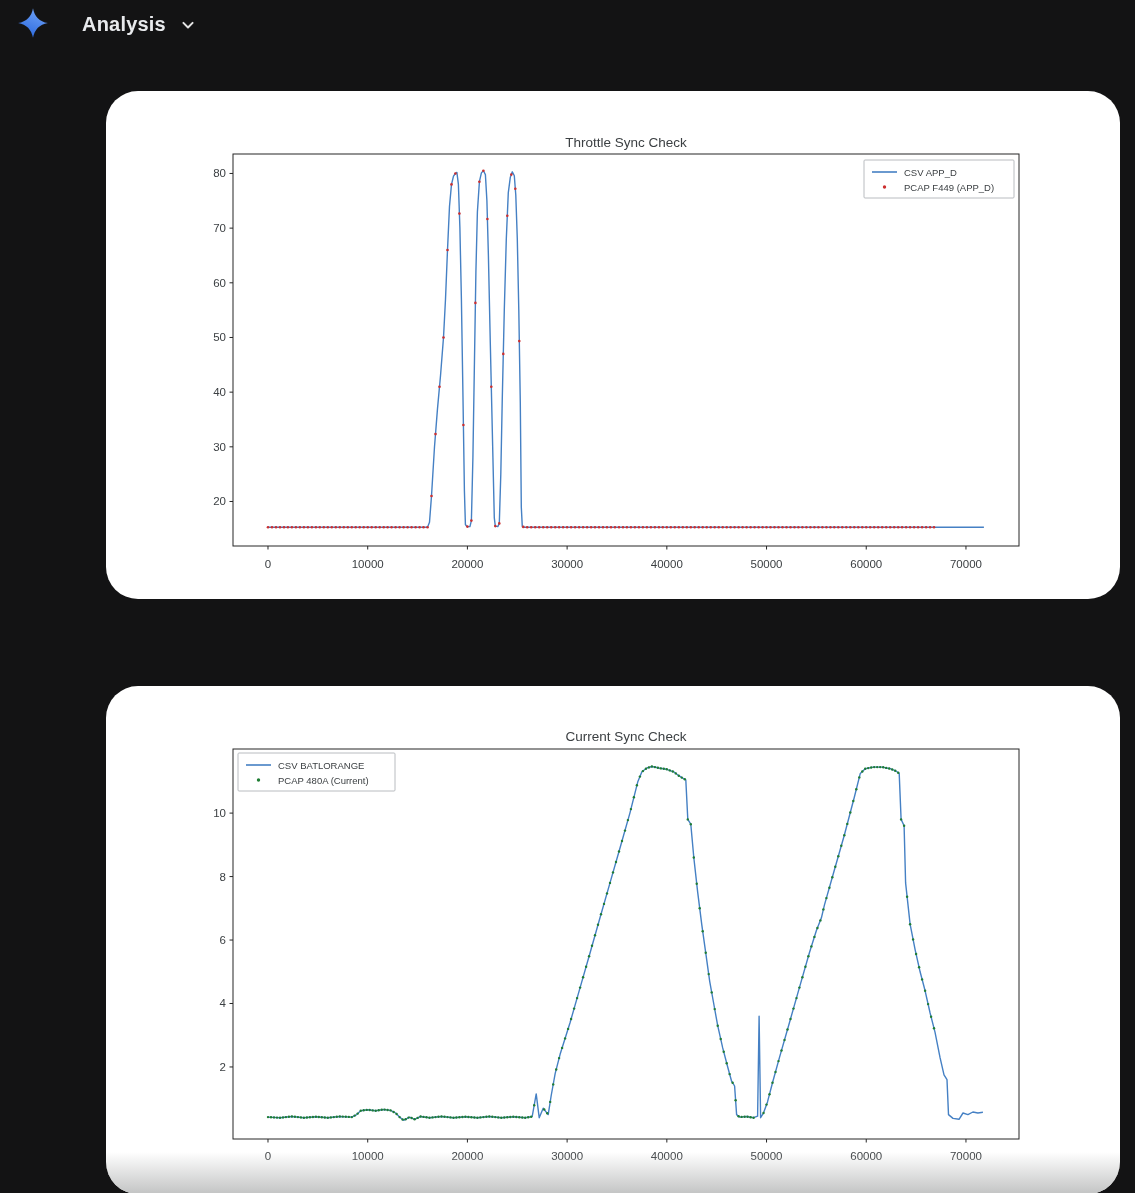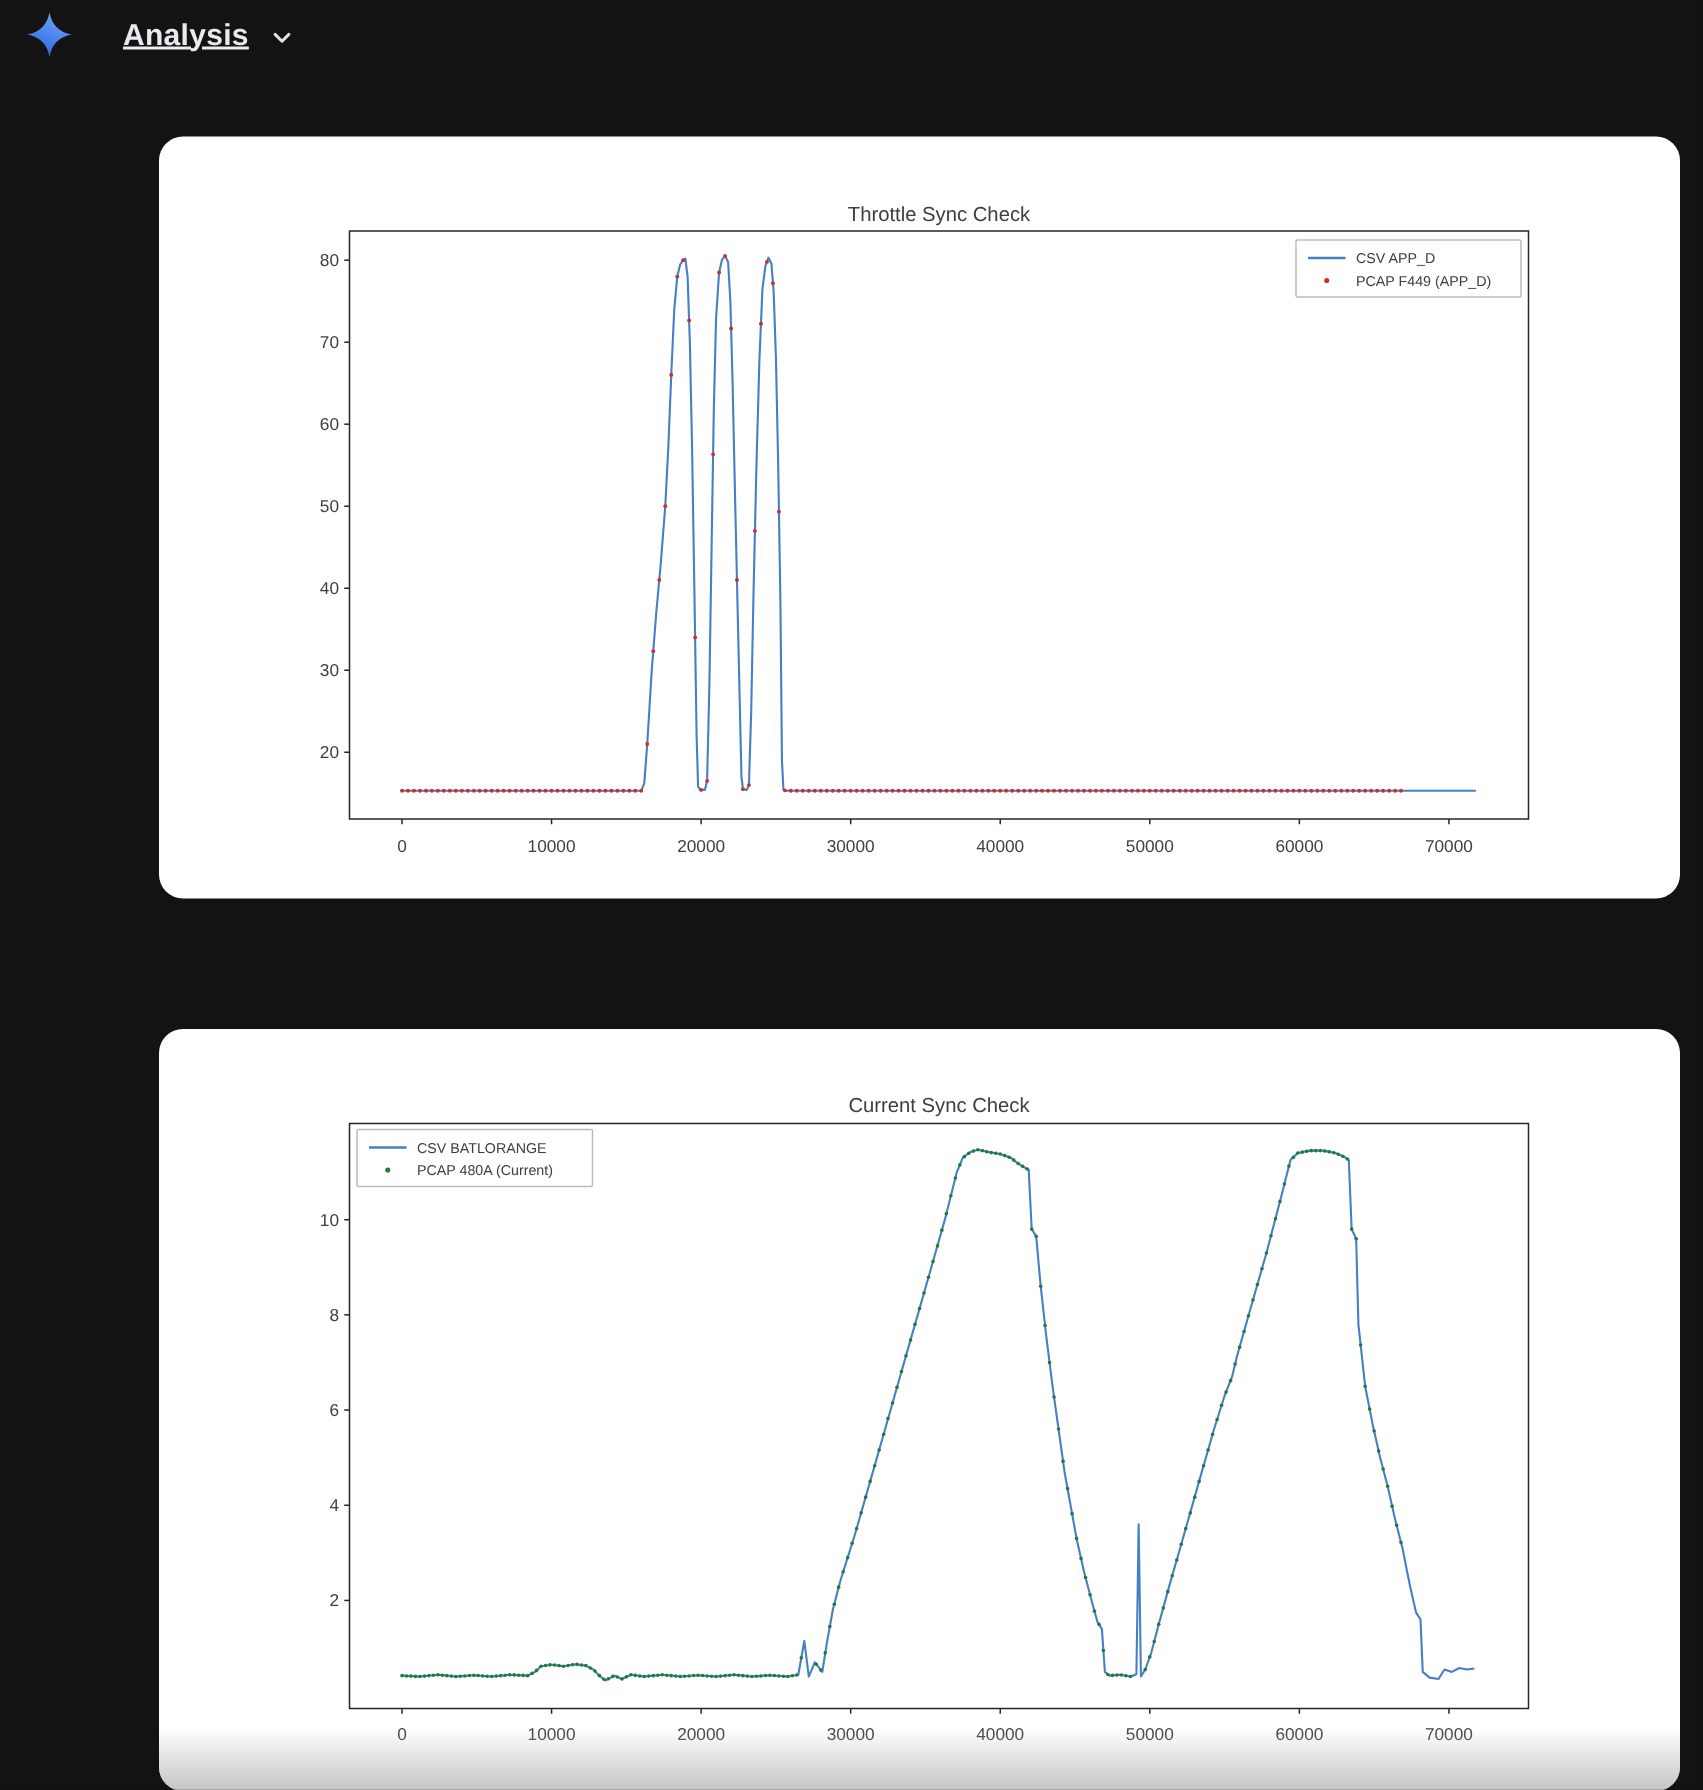--- a/index.html
+++ b/index.html
@@ -8,26 +8,26 @@
     background:#131314;
     font-family:"Liberation Sans",sans-serif;
   }
   .topbar{position:absolute;left:0;top:0;width:1135px;height:48px;}
   .logo{position:absolute;left:16px;top:7px;width:34px;height:32px;}
   .dd-btn{
     position:absolute;left:82px;top:8px;height:32px;
     display:flex;align-items:center;gap:12px;
     background:none;border:none;padding:0;cursor:pointer;
     color:#e8eaed;font-family:"Liberation Sans",sans-serif;
-    font-size:20px;font-weight:700;letter-spacing:.2px;text-decoration:underline;
+    font-size:20px;font-weight:700;letter-spacing:.2px;
   }
   .chev{width:20px;height:20px;margin-top:2px;}
   .card{
     position:absolute;left:106px;width:1014px;height:508px;
-    background:#ffffff;border-radius:16px;
+    background:#ffffff;border-radius:32px;
   }
   #card1{top:91px;}
   #card2{top:686px;overflow:hidden;}
   #card2 .fade{
     position:absolute;left:0;bottom:0;width:100%;height:42px;
     background:linear-gradient(to bottom, rgba(199,199,199,0) 0%, #c5c6c6 96%);
     pointer-events:none;
   }
   svg.chart{display:block;}
   svg text{font-family:"Liberation Sans",sans-serif;}

